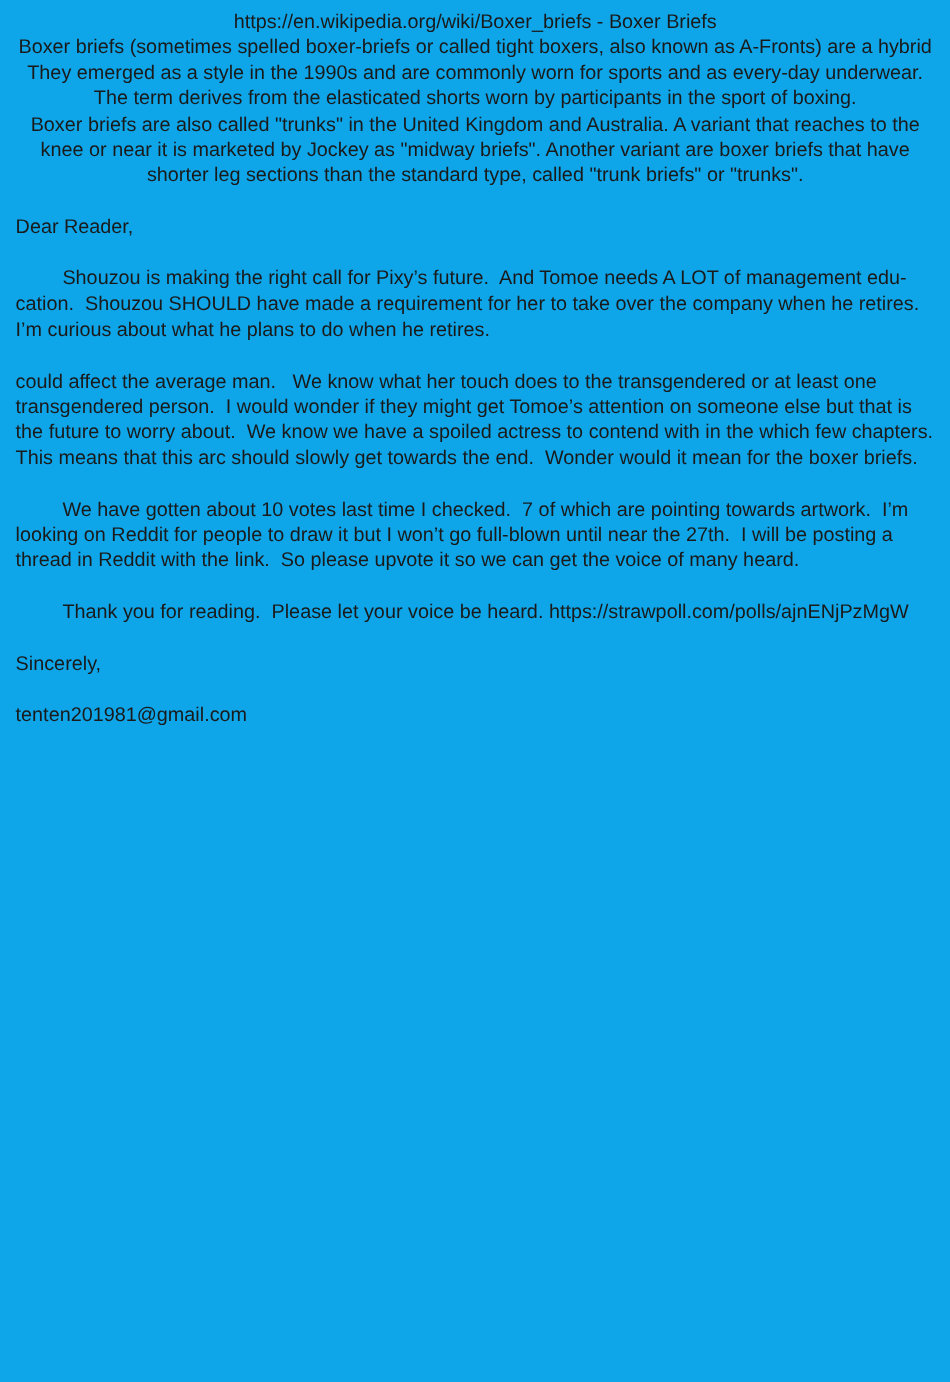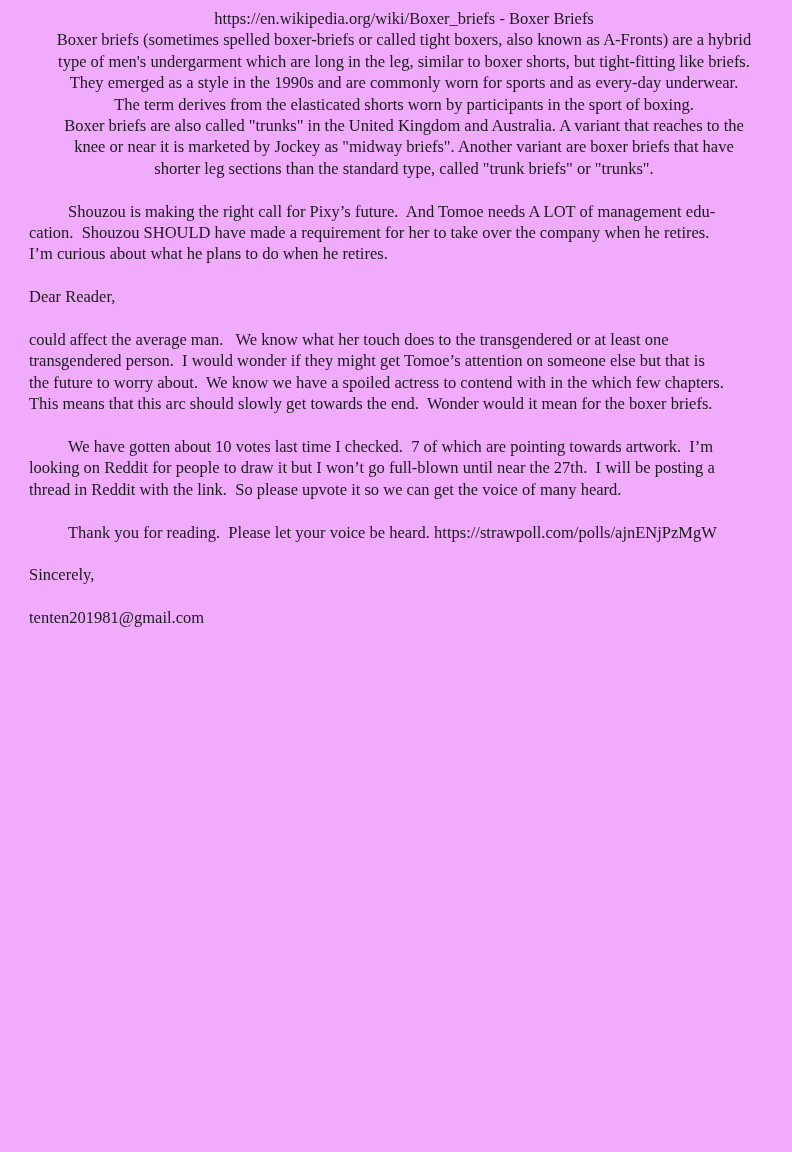--- a/index.html
+++ b/index.html
@@ -3,26 +3,26 @@
 <meta charset="utf-8">
 <style>
   * { margin: 0; padding: 0; box-sizing: border-box; }
   html, body {
     background: #ffffff;
   }
   .page {
     position: relative;
     width: 792px;
     height: 1152px;
-    background: #f0abfc;
+    background: #0ea5e9;
     color: #1a1a1a;
-    font-family: Liberation Serif, serif;
+    font-family: Liberation Sans, sans-serif;
     font-size: 16.5px;
     line-height: 21.4px;
-    padding: 8px 13px 0 29px;
+    padding: 8px 13px 0 13px;
     overflow: hidden;
   }
   .center-line {
     text-align: center;
     white-space: pre;
   }
   .line {
     white-space: pre;
   }
   .block {
@@ -33,37 +33,36 @@
   }
 </style>
 </head>
 <body>
 
 <div class="page">
 
   <div>
     <div class="center-line">https://en.wikipedia.org/wiki/Boxer_briefs - Boxer Briefs</div>
     <div class="center-line">Boxer briefs (sometimes spelled boxer-briefs or called tight boxers, also known as A-Fronts) are a hybrid</div>
-    <div class="center-line">type of men's undergarment which are long in the leg, similar to boxer shorts, but tight-fitting like briefs.</div>
     <div class="center-line">They emerged as a style in the 1990s and are commonly worn for sports and as every-day underwear.</div>
     <div class="center-line">The term derives from the elasticated shorts worn by participants in the sport of boxing.</div>
     <div class="center-line">Boxer briefs are also called "trunks" in the United Kingdom and Australia. A variant that reaches to the</div>
     <div class="center-line">knee or near it is marketed by Jockey as "midway briefs". Another variant are boxer briefs that have</div>
     <div class="center-line">shorter leg sections than the standard type, called "trunk briefs" or "trunks".</div>
   </div>
 
   <div>
 
+    <div class="block line">Dear Reader,</div>
+
     <div class="block">
       <div class="line indent">Shouzou is making the right call for Pixy’s future.  And Tomoe needs A LOT of management edu-</div>
       <div class="line">cation.  Shouzou SHOULD have made a requirement for her to take over the company when he retires.</div>
       <div class="line">I’m curious about what he plans to do when he retires.</div>
     </div>
-
-    <div class="block line">Dear Reader,</div>
 
     <div class="block">
       <div class="line">could affect the average man.   We know what her touch does to the transgendered or at least one</div>
       <div class="line">transgendered person.  I would wonder if they might get Tomoe’s attention on someone else but that is</div>
       <div class="line">the future to worry about.  We know we have a spoiled actress to contend with in the which few chapters.</div>
       <div class="line">This means that this arc should slowly get towards the end.  Wonder would it mean for the boxer briefs.</div>
     </div>
 
     <div class="block">
       <div class="line indent">We have gotten about 10 votes last time I checked.  7 of which are pointing towards artwork.  I’m</div>

